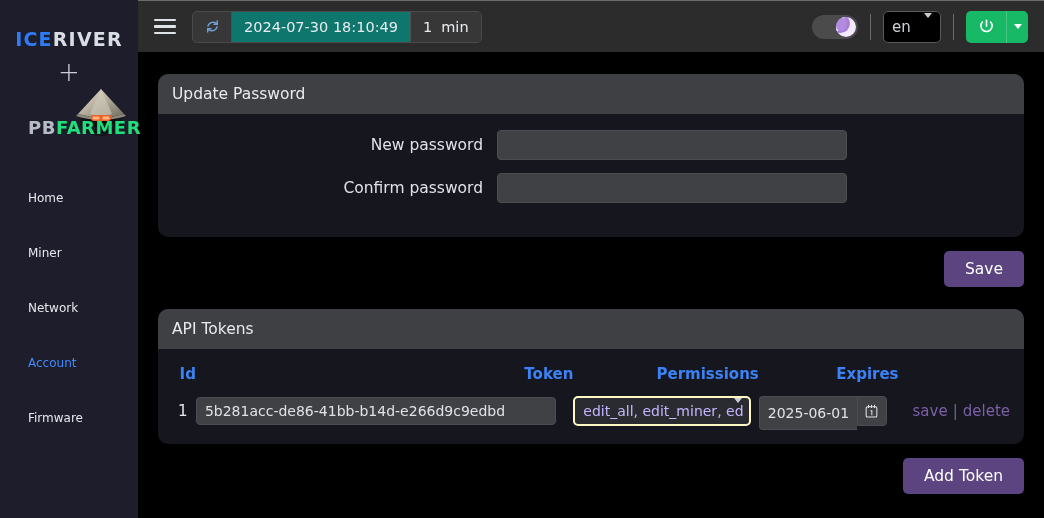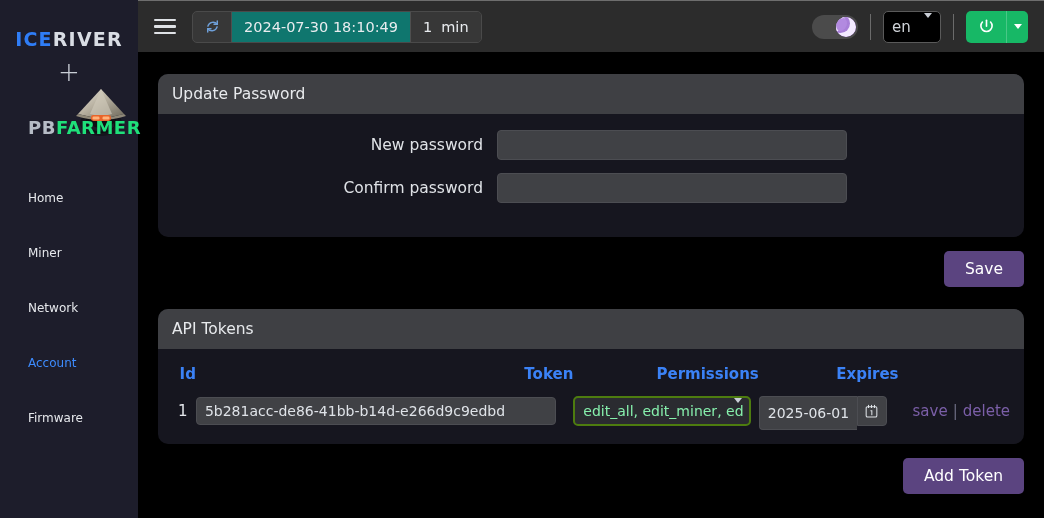--- a/index.html
+++ b/index.html
@@ -254,23 +254,23 @@
     background: #404145;
     border: 1px solid #4c4d52;
     border-radius: 4px;
     color: #dfe3e8; font-size: 14px;
     padding: 0 8px; outline: none;
     font-family: "DejaVu Sans", "Liberation Sans", sans-serif;
   }
   .perm-select {
     width: 178px; height: 30px;
     background: #2a2b30;
-    border: 2px solid #4d7c0f;
+    border: 2px solid #fef9c3;
     border-radius: 5px;
-    color: #86efac; font-size: 14px;
+    color: #c4b5fd; font-size: 14px;
     padding: 0 20px 0 8px;
     display: flex; align-items: center;
     position: relative; cursor: pointer;
     overflow: hidden; white-space: nowrap; text-align: right;
   }
   .perm-caret { position: absolute; right: 7px; top: 50%; transform: translateY(-50%); }
 
   .date-group { display: flex; height: 30px; }
   .date-input {
     width: 98px; height: 30px;

